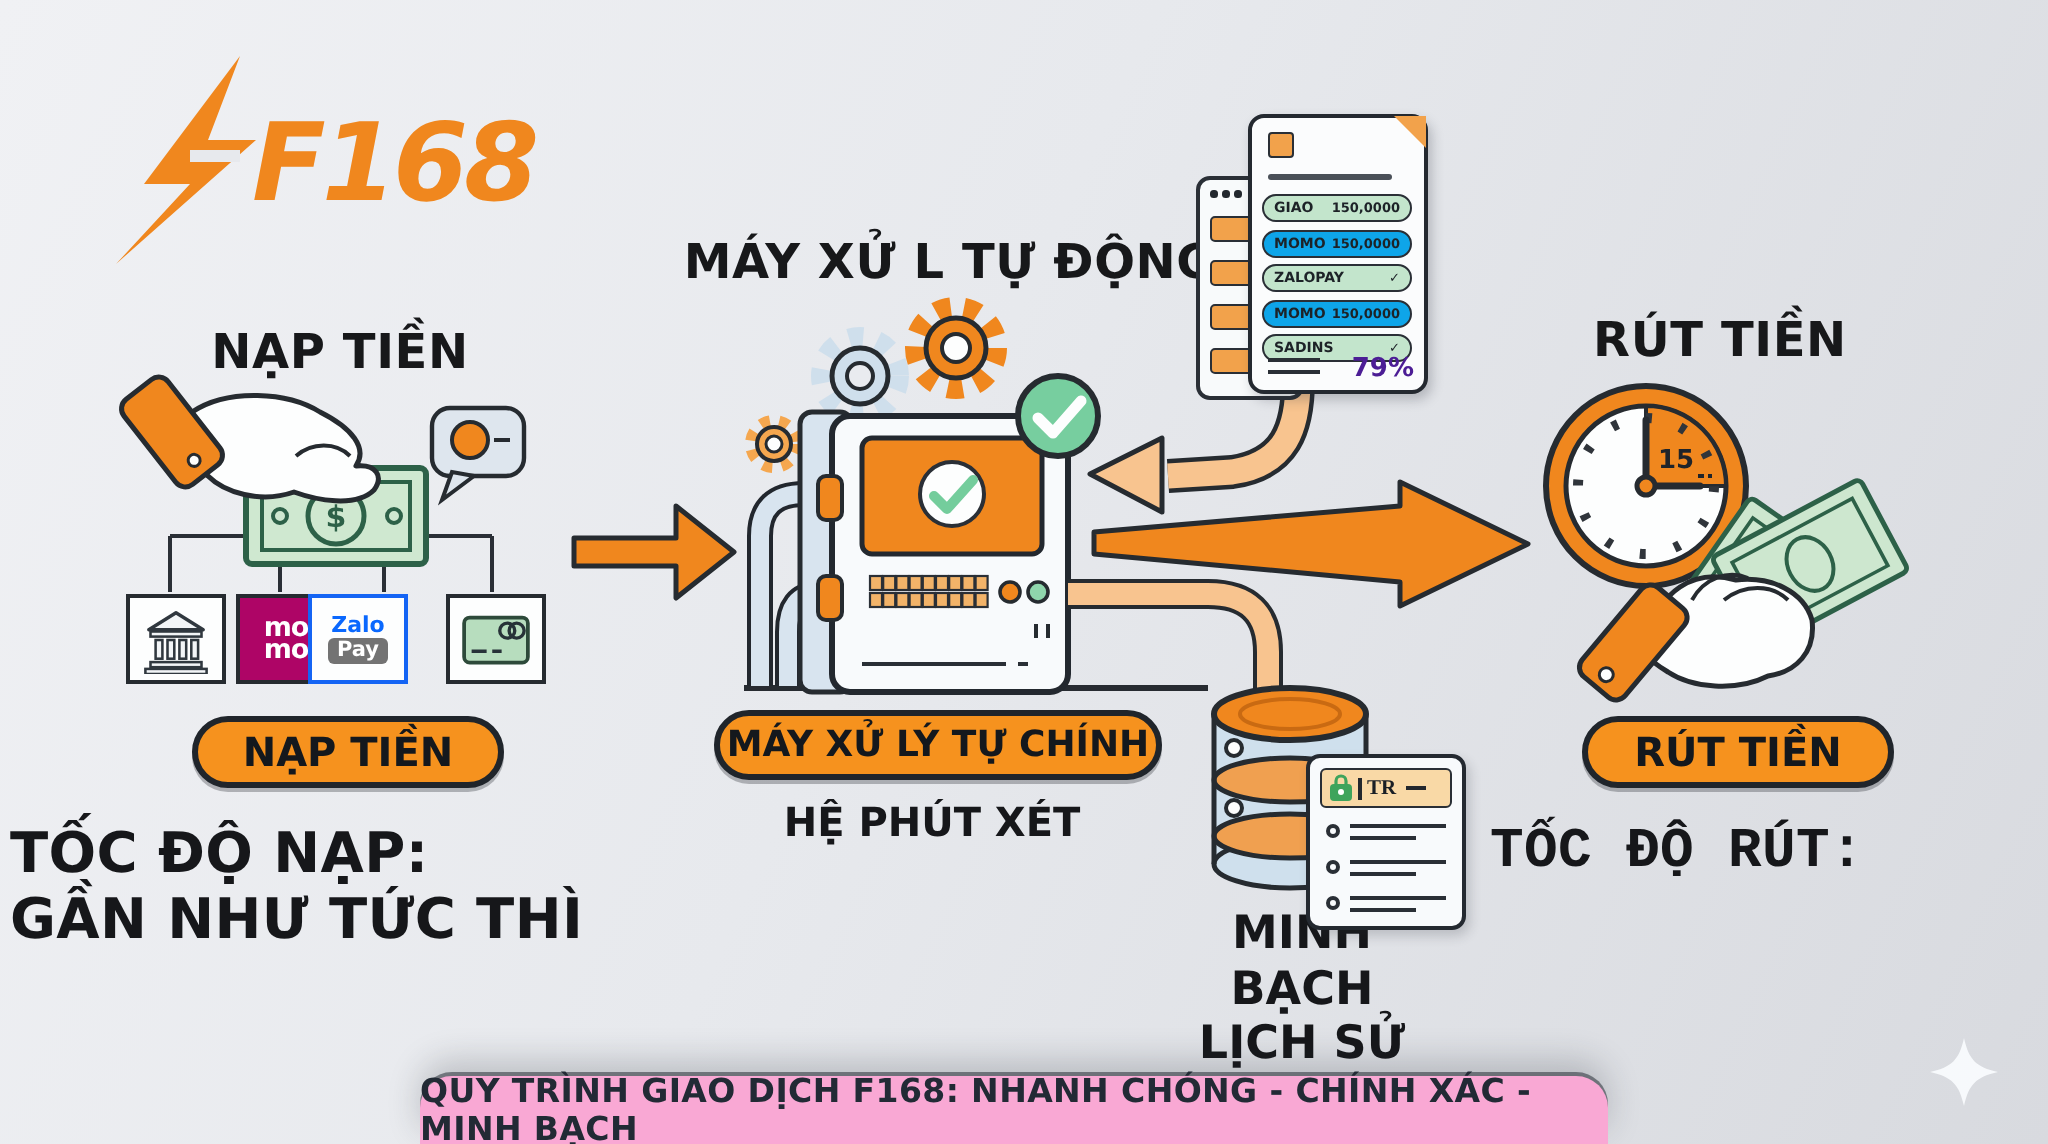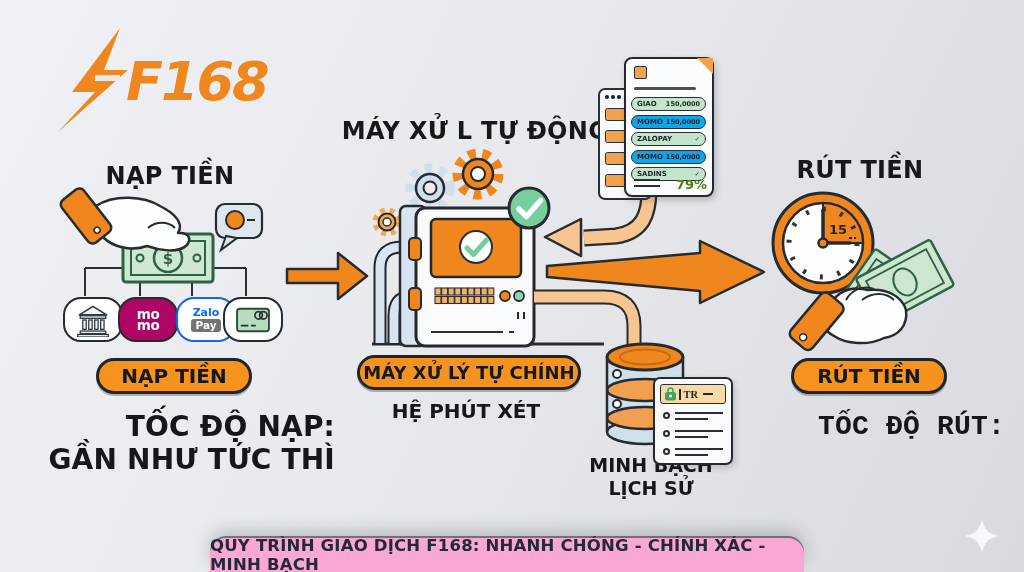--- a/index.html
+++ b/index.html
@@ -4,52 +4,52 @@
 <style>
   html,body{margin:0;padding:0;}
   body{width:1024px;height:572px;overflow:hidden;position:relative;
        font-family:"DejaVu Sans","Liberation Sans",sans-serif;
        background:linear-gradient(115deg,#F0F1F4 0%,#E7E9ED 45%,#D8DADF 100%);}
   .abs{position:absolute;}
   .h1{font-weight:800;color:#17181A;text-align:center;letter-spacing:.3px;}
   .pill{background:#F6921E;border:3px solid #20252B;border-radius:24px;
         display:flex;align-items:center;justify-content:center;
         font-weight:800;color:#14181D;box-shadow:0 2px 0 rgba(32,37,43,.3);}
-  .big{font-weight:800;color:#16171A;text-align:right;line-height:1.18;letter-spacing:.2px;}
+  .big{font-weight:800;color:#16171A;text-align:left;line-height:1.18;letter-spacing:.2px;}
 
   
   #logo-text{left:126px;top:50px;font-size:54px;font-weight:800;font-style:italic;
              color:#F0871E;letter-spacing:-2px;}
 
   
   #nap-heading{left:70px;top:162px;width:200px;font-size:24px;}
   #proc-heading{left:325px;top:117px;width:300px;font-size:24px;}
   #rut-heading{left:765px;top:156px;width:190px;font-size:24px;}
 
   
   #nap-badge{left:96px;top:358px;width:150px;height:30px;font-size:20px;}
   #proc-badge{left:357px;top:355px;width:218px;height:29px;font-size:18px;}
   #rut-badge{left:791px;top:358px;width:150px;height:30px;font-size:20px;}
 
   
   #nap-speed{left:5px;top:410px;width:330px;font-size:28px;}
   #proc-sub{left:353px;top:399px;width:226px;font-size:20px;font-weight:800;
             text-align:center;line-height:1.25;color:#16171A;}
-  #history-text{left:583px;top:454px;width:136px;font-size:19px;font-weight:800;
+  #history-text{left:583px;top:454px;width:136px;font-size:23px;font-weight:800;
             text-align:center;line-height:1.2;color:#16171A;}
   #rut-speed{left:745px;top:410px;width:260px;font-size:28px;font-family:Liberation Mono, monospace;}
 
   
-  .payicon{width:60px;height:45px;border-radius:18px;display:flex;flex-direction:column;
+  .payicon{width:50px;height:45px;border-radius:0;display:flex;flex-direction:column;
            align-items:center;justify-content:center;background:#FDFEFE;
            border:2.5px solid #262B30;box-sizing:border-box;}
   #icon-bank{left:63px;top:297px;}
   #icon-momo{left:118px;top:297px;background:#AE0566;}
   #icon-momo .mm{color:#fff;font-size:13.5px;font-weight:800;line-height:.8;letter-spacing:-.5px;}
-  #icon-zalopay{left:176px;top:297px;border-color:#1464F4;}
+  #icon-zalopay{left:154px;top:297px;border-color:#1464F4;}
   #icon-zalopay .z{color:#0A68FE;font-size:11px;font-weight:800;line-height:1.05;}
   #icon-zalopay .p{background:#737373;color:#fff;font-size:10.5px;font-weight:800;
                    border-radius:3px;padding:0 4px;line-height:1.2;}
   #icon-card{left:223px;top:297px;}
 
   
   #back-window{left:598px;top:88px;width:54px;height:112px;background:#F8FAFB;
                border:2.5px solid #2A2F36;border-radius:7px;box-sizing:border-box;}
   .win-dot{width:3.5px;height:3.5px;border-radius:50%;background:#23282E;position:absolute;top:5px;}
   .win-row{position:absolute;left:5px;width:38px;height:13px;background:#F2A24B;
@@ -64,21 +64,21 @@
   #receipt .topline{position:absolute;left:8px;top:28px;width:62px;height:3px;
            background:#4A5058;border-radius:2px;}
   .rrow{position:absolute;left:5px;width:75px;height:14px;border:1.5px solid #2A2F36;
         border-radius:7px;box-sizing:border-box;display:flex;align-items:center;
         justify-content:space-between;padding:0 5px;font-size:7px;font-weight:700;color:#1D2227;}
   .rrow .val{font-size:6.5px;font-weight:700;}
   .rrow.green{background:#C3E5CC;}
   .rrow.white{background:#0ea5e9;}
   #receipt .b1,#receipt .b2{position:absolute;left:8px;width:26px;height:2.5px;background:#2A2F36;}
   #receipt .b1{bottom:14px;} #receipt .b2{bottom:8px;}
-  #receipt .pct{position:absolute;right:5px;bottom:3px;font-size:13px;font-weight:800;color:#4d7c0f;text-align:center;}
+  #receipt .pct{position:absolute;right:5px;bottom:3px;font-size:13px;font-weight:800;color:#4c1d95;text-align:center;}
 
   
   #doc{left:653px;top:377px;width:80px;height:88px;background:#F8FAFC;
        border:2.5px solid #242930;border-radius:7px;box-sizing:border-box;
        box-shadow:2px 3px 6px rgba(40,45,55,.2);font-family:Liberation Serif, serif;}
   #doc .dhead{position:absolute;left:5px;top:5px;right:5px;height:20px;background:#F9D9A6;
        border:1.5px solid #2A2F36;border-radius:3px;box-sizing:border-box;
        display:flex;align-items:center;gap:3px;padding:0 4px;}
   #doc .vbar{width:1.5px;height:11px;background:#23282E;}
   #doc .dlabel{font-size:10.5px;font-weight:800;color:#1A1F25;}

